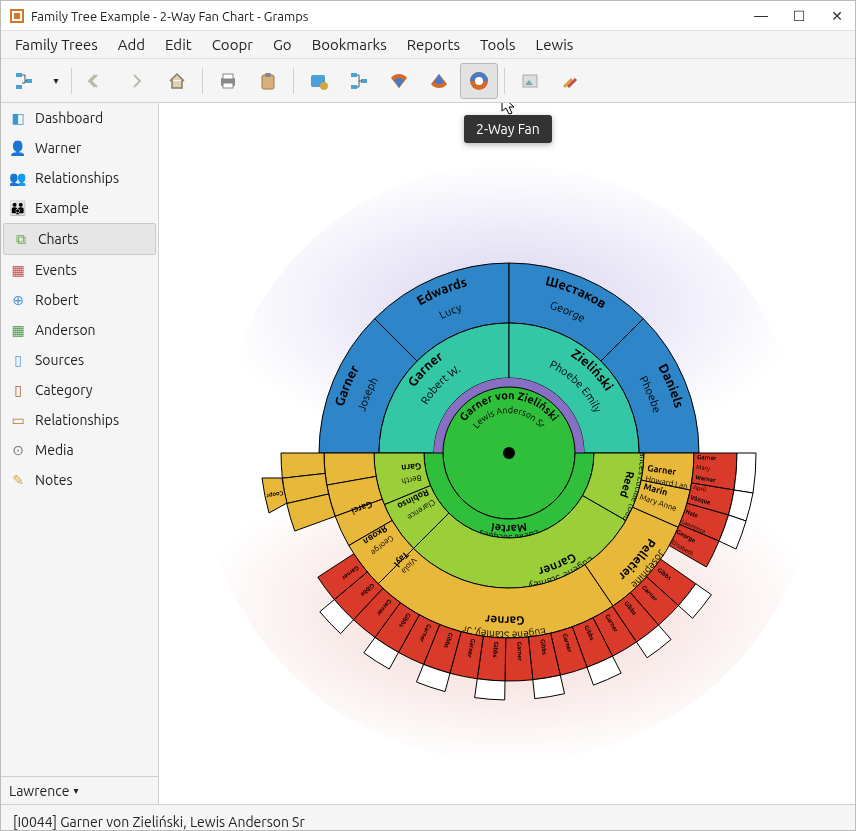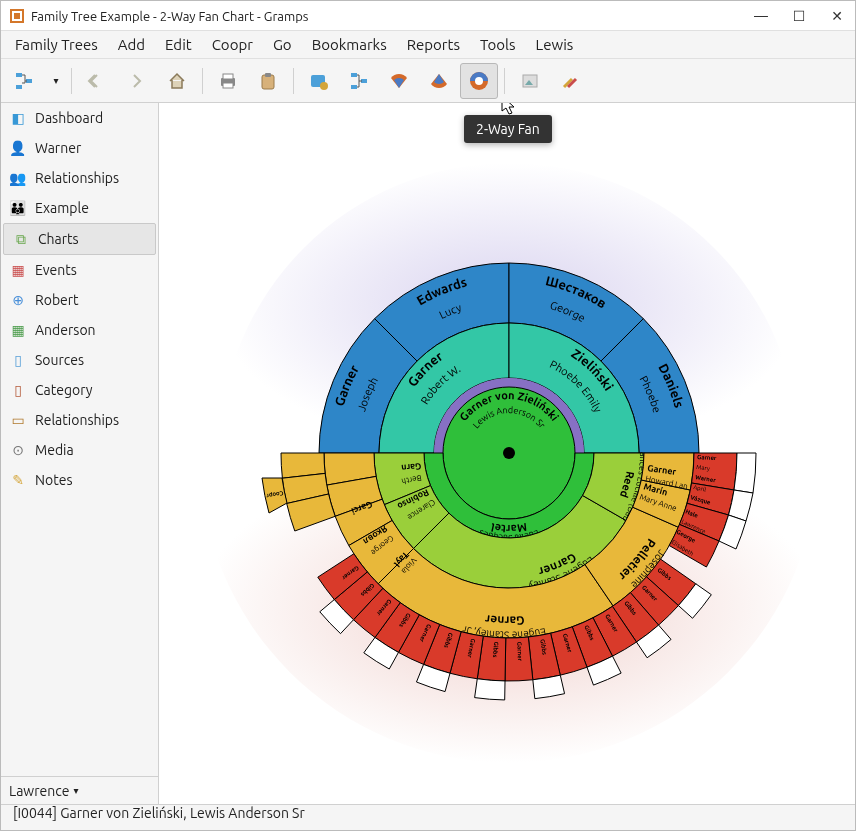--- a/index.html
+++ b/index.html
@@ -19,21 +19,21 @@
   .dropdown-caret { font-size:10px; margin-left:2px; }
   .body { flex:1; display:flex; min-height:0; }
   .sidebar { width:158px; background:#f5f5f5; border-right:1px solid #d0d0d0; display:flex; flex-direction:column; }
   .navlist { flex:1; overflow:auto; }
   .navitem { display:flex; align-items:center; gap:8px; padding:6px 8px; font-size:14px; cursor:default; }
   .navitem.selected { background:#e6e6e6; border:1px solid #c9c9c9; border-radius:2px; margin:0 2px; }
   .navicon { width:18px; height:18px; display:inline-flex; align-items:center; justify-content:center; }
   .catbtn { height:28px; border-top:1px solid #d0d0d0; display:flex; align-items:center; padding:0 8px; gap:4px; font-size:14px; }
   .main { flex:1; background:#fff; display:flex; flex-direction:column; position:relative; }
   .canvas { flex:1; position:relative; overflow:hidden; background:#fff; }
-  .statusbar { height:26px; border-top:1px solid #d0d0d0; background:#f5f5f5; display:flex; align-items:flex-start; padding:0 12px; font-size:14px; }
+  .statusbar { height:26px; border-top:1px solid #d0d0d0; background:#f5f5f5; display:flex; align-items:flex-end; padding:0 12px; font-size:14px; }
   .tooltip { position:absolute; background:#333; color:#fff; padding:6px 12px; border-radius:3px; font-size:14px; box-shadow:0 2px 6px rgba(0,0,0,.3); z-index:100; }
   .cursor { position:absolute; z-index:101; pointer-events:none; }
   svg text { font-family: "Segoe UI", Ubuntu, sans-serif; }
   .seg-surname { font-weight: bold; font-size: 13px; }
   .seg-given { font-size: 11px; }
   .small-sur { font-weight:bold; font-size:9px; }
   .small-giv { font-size:8px; }
   .tiny { font-size:6px; font-weight:bold; }
 </style>
 </head>

